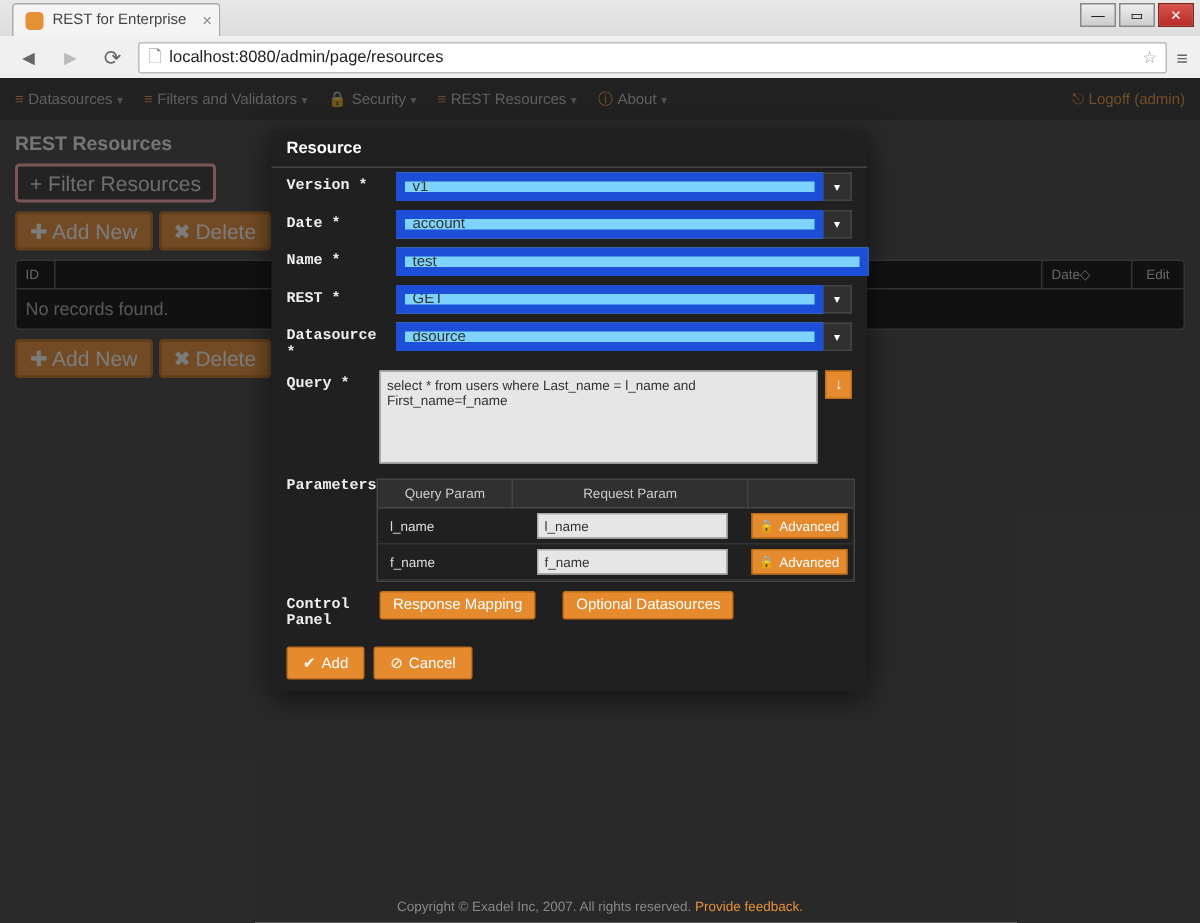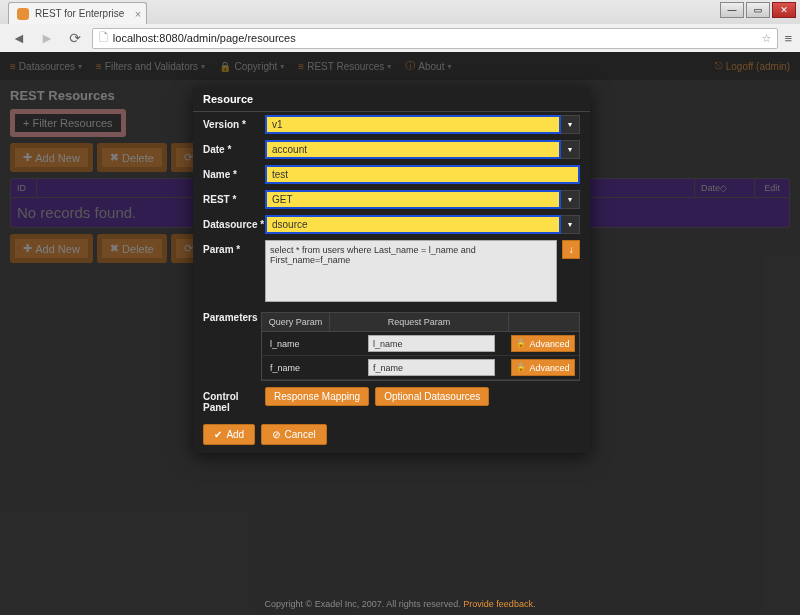--- a/index.html
+++ b/index.html
@@ -25,46 +25,46 @@
 .overlay { position:absolute; inset:0; background:rgba(30,30,30,0.58); }
 .navbar { height:28px; background:#272727; display:flex; align-items:center; padding:0 10px; font-size:10px; color:#bbb; gap:14px; }
 .navbar .menu-item { display:flex; align-items:center; gap:3px; }
 .navbar .menu-item .caret { font-size:8px; color:#999; }
 .navbar .icon { color:#e69138; font-size:10px; }
 .navbar .spacer { flex:1; }
 .navbar .logoff { color:#e69138; }
 
 .page-body { padding:8px 10px; }
 h4.page-title { font-size:13px; color:#eee; font-weight:bold; margin-bottom:6px; }
-.btn-sm { display:inline-flex; align-items:center; gap:3px; font-size:11px; padding:3px 8px; border-radius:3px; border:5px solid #fca5a5; color:#ddd; background:#2d2d2d; }
+.btn-sm { display:inline-flex; align-items:center; gap:3px; font-size:14px; padding:3px 8px; border-radius:3px; border:2px solid #fca5a5; color:#ddd; background:#2d2d2d; }
 .btn-orange { background:#e68a2e; border-color:#c06f1b; color:#fff; }
 .btn-row { margin:6px 0; display:flex; gap:4px; }
-.table-wrap { border:1px solid #555; border-radius:3px; margin-top:6px; background:#4c1d95; }
+.table-wrap { border:1px solid #555; border-radius:3px; margin-top:6px; background:#000000; }
 .table-head { display:flex; font-size:9px; color:#ccc; border-bottom:1px solid #555; }
 .table-head .th { padding:4px 6px; border-right:1px solid #555; }
 .th.id { width:26px; } .th.date { width:60px; margin-left:auto; text-align:right; display:flex; } .th.edit { width:34px; text-align:center; border-right:none; }
-.no-records { font-size:15px; color:#aaa; padding:6px; }
-
-
-.modal { position:absolute; left:193px; top:35px; width:397px; background:#202020; box-shadow:0 4px 18px rgba(0,0,0,0.6); color:#ddd; }
+.no-records { font-size:12px; color:#aaa; padding:6px; }
+
+
+.modal { position:absolute; left:181px; top:35px; width:397px; background:#202020; box-shadow:0 4px 18px rgba(0,0,0,0.6); color:#ddd; }
 .modal-title { font-size:11px; font-weight:bold; color:#fff; padding:6px 10px; border-bottom:1px solid #444; }
 .form-row { display:flex; align-items:flex-start; padding:3px 10px; font-size:10px; }
-.form-row label { width:62px; color:#eee; font-weight:bold; padding-top:4px; }
+.form-row label { width:62px; color:#eee; font-weight:bold; padding-top:4px;font-family:Liberation Mono, monospace; }
 .form-row .control { flex:1; position:relative; }
 .select-box { display:flex; }
-.select-box input, .text-input { height:19px; flex:1; width:100%; border:2px solid #1d4ed8; background:#fde047; font-size:10px; padding:0 5px; color:#333; }
+.select-box input, .text-input { height:19px; flex:1; width:100%; border:6px solid #1d4ed8; background:#7dd3fc; font-size:10px; padding:0 5px; color:#333;margin-left:11px; }
 .select-box .dd-btn { width:19px; height:19px; background:#303030; border:1px solid #444; border-left:none; display:flex; align-items:center; justify-content:center; font-size:8px; color:#fff; }
 textarea.query { width:100%; height:62px; resize:none; border:1px solid #aaa; background:#e6e6e6; font-size:9px; padding:4px; color:#333; }
 .query-wrap { display:flex; gap:5px; align-items:flex-start; }
 .sqbtn { width:19px; height:19px; display:flex; align-items:center; justify-content:center; border:1px solid #c06f1b; background:#e68a2e; color:#fff; font-size:10px; }
 
 .param-table { border:1px solid #444; margin-top:4px; width:100%; font-size:9px; }
 .param-table .ptr-head { display:flex; background:#303030; border-bottom:1px solid #444; }
 .param-table .ptr-head div { padding:4px; border-right:1px solid #444; color:#ccc; text-align:center; }
-.param-table .ptr-head div:nth-child(1){width:68px;} .param-table .ptr-head div:nth-child(2){flex:1;} .param-table .ptr-head div:nth-child(3){width:70px;border-right:none;}
+.param-table .ptr-head div:nth-child(1){width:90px;} .param-table .ptr-head div:nth-child(2){flex:1;} .param-table .ptr-head div:nth-child(3){width:70px;border-right:none;}
 .param-row { display:flex; align-items:center; padding:3px 4px; gap:16px; border-bottom:1px solid #333; }
 .param-row .qlabel { width:86px; color:#ddd; padding-left:4px; }
 .param-row input { height:17px; flex:1; border:1px solid #aaa; background:#e6e6e6; padding:0 4px; font-size:9px; color:#333; }
 .advbtn { width:64px; height:17px; display:flex; align-items:center; justify-content:center; gap:3px; background:#e68a2e; border:1px solid #c06f1b; color:#fff; font-size:9px; }
 .advbtn .lock { font-size:8px; }
 
 .modal-footer { padding:8px 10px; display:flex; gap:6px; }
 .fbtn { padding:4px 10px; font-size:10px; border-radius:2px; background:#e68a2e; border:1px solid #c06f1b; color:#fff; display:flex; align-items:center; gap:4px; }
 
 .page-footer { position:absolute; bottom:0; left:0; right:0; text-align:center; font-size:9px; color:#888; padding:6px; }
@@ -108,21 +108,21 @@
         <span>Datasources</span>
         <span class="caret">▾</span>
       </div>
     <div class="menu-item">
         <span class="icon">≡</span>
         <span>Filters and Validators</span>
         <span class="caret">▾</span>
       </div>
     <div class="menu-item">
         <span class="icon">🔒</span>
-        <span>Copyright</span>
+        <span>Security</span>
         <span class="caret">▾</span>
       </div>
     <div class="menu-item">
         <span class="icon">≡</span>
         <span>REST Resources</span>
         <span class="caret">▾</span>
       </div>
     <div class="menu-item">
         <span class="icon">ⓘ</span>
         <span>About</span>
@@ -216,21 +216,21 @@
 
     <div class="form-row">
         <label>Datasource *</label>
       <div class="control select-box">
           <input value="dsource" style="">
           <div class="dd-btn">▾</div>
         </div>
       </div>
 
     <div class="form-row">
-        <label>Param *</label>
+        <label>Query *</label>
       <div class="control query-wrap">
         <textarea class="query" style="">select * from users where Last_name = l_name and First_name=f_name</textarea>
         <div class="sqbtn">
             <span>↓</span>
           </div>
       </div>
       </div>
 
     <div class="form-row">
         <label>Parameters</label>
@@ -256,21 +256,21 @@
                 <span class="lock">🔒</span>
                 <span>Advanced</span>
               </div>
           </div>
         </div>
       </div>
       </div>
 
     <div class="form-row">
         <label>Control Panel</label>
-      <div class="control" style="display:flex;gap:6px;">
+      <div class="control" style="display:flex;gap:18px;">
         <div class="fbtn" style="padding:3px 8px">Response Mapping</div>
         <div class="fbtn" style="padding:3px 8px">Optional Datasources</div>
       </div>
       </div>
 
     <div class="modal-footer">
       <div class="fbtn">
           <span>✔</span>
           <span>Add</span>
         </div>

